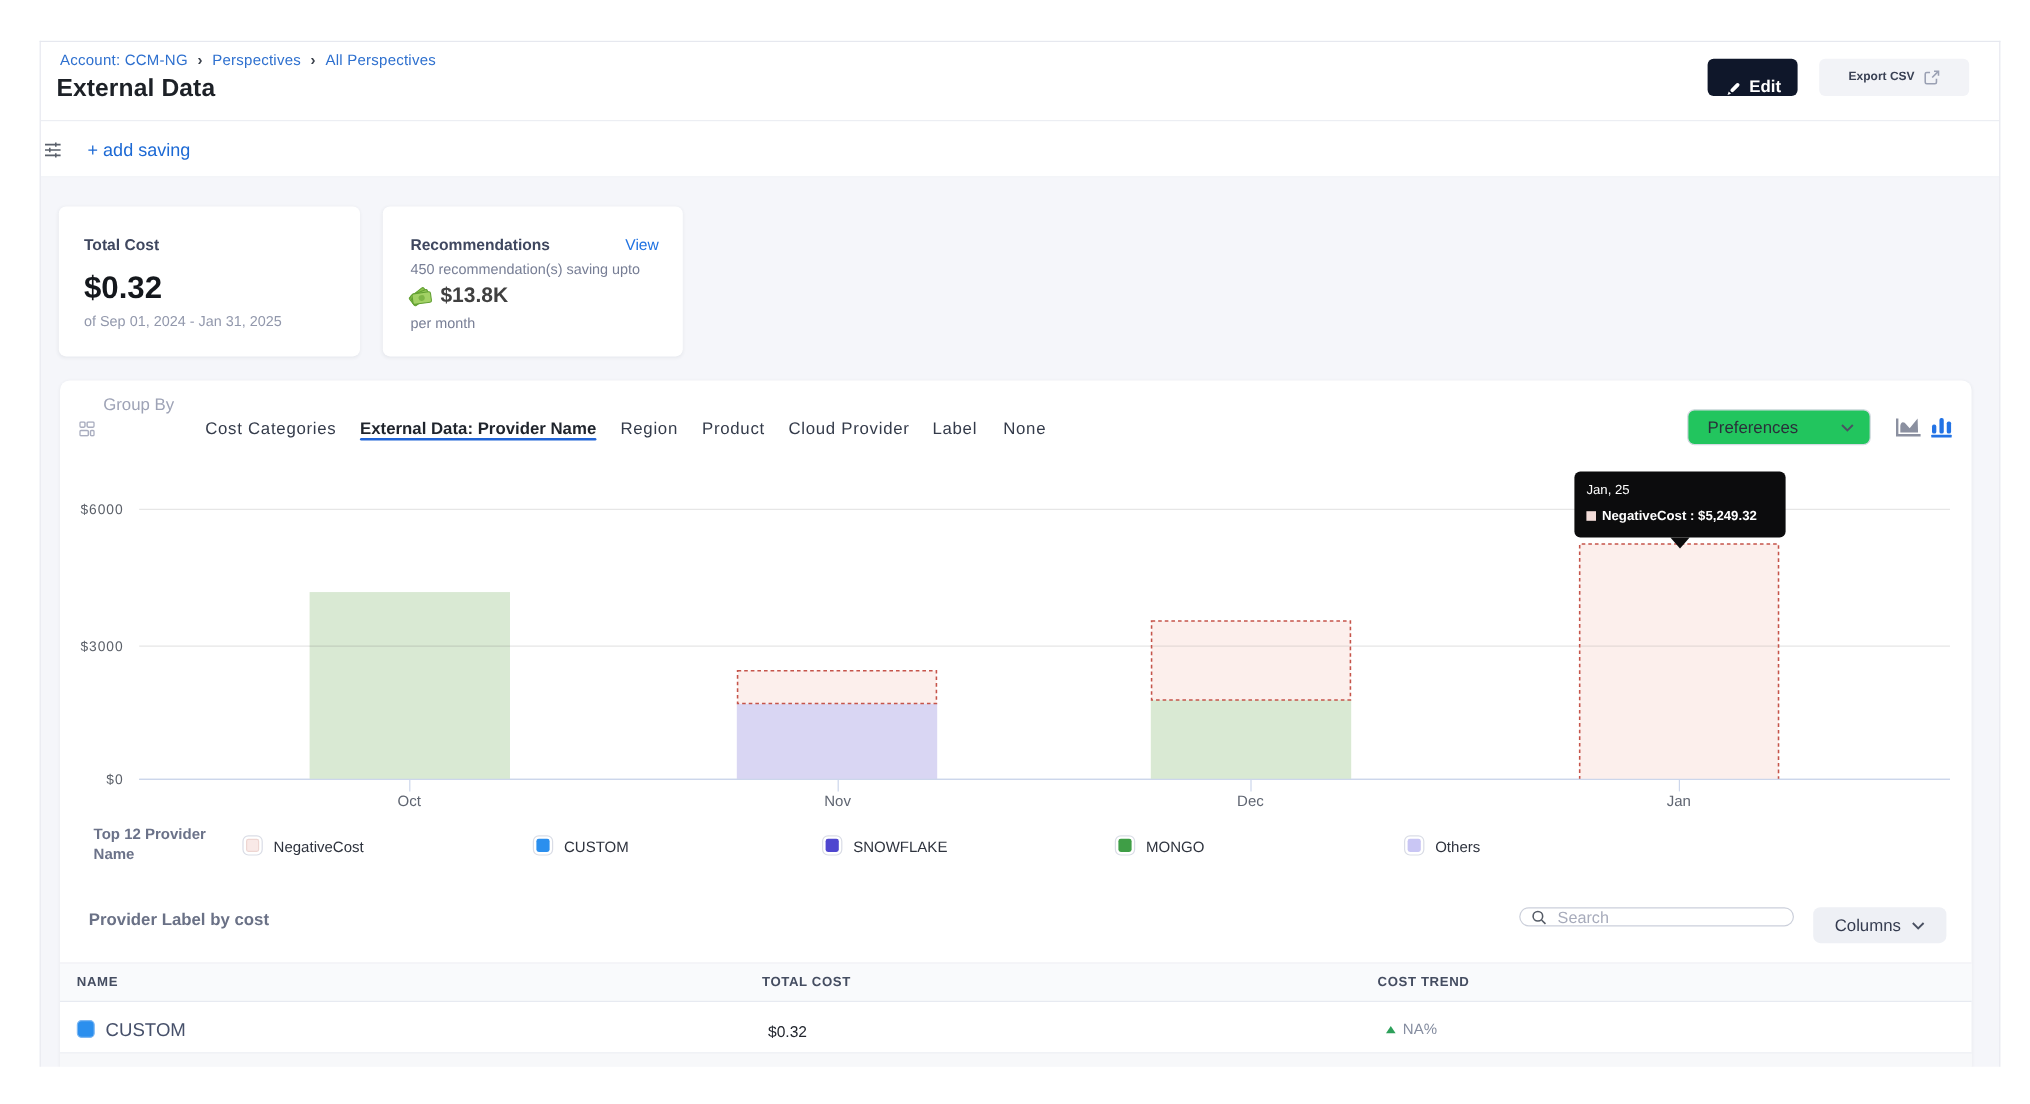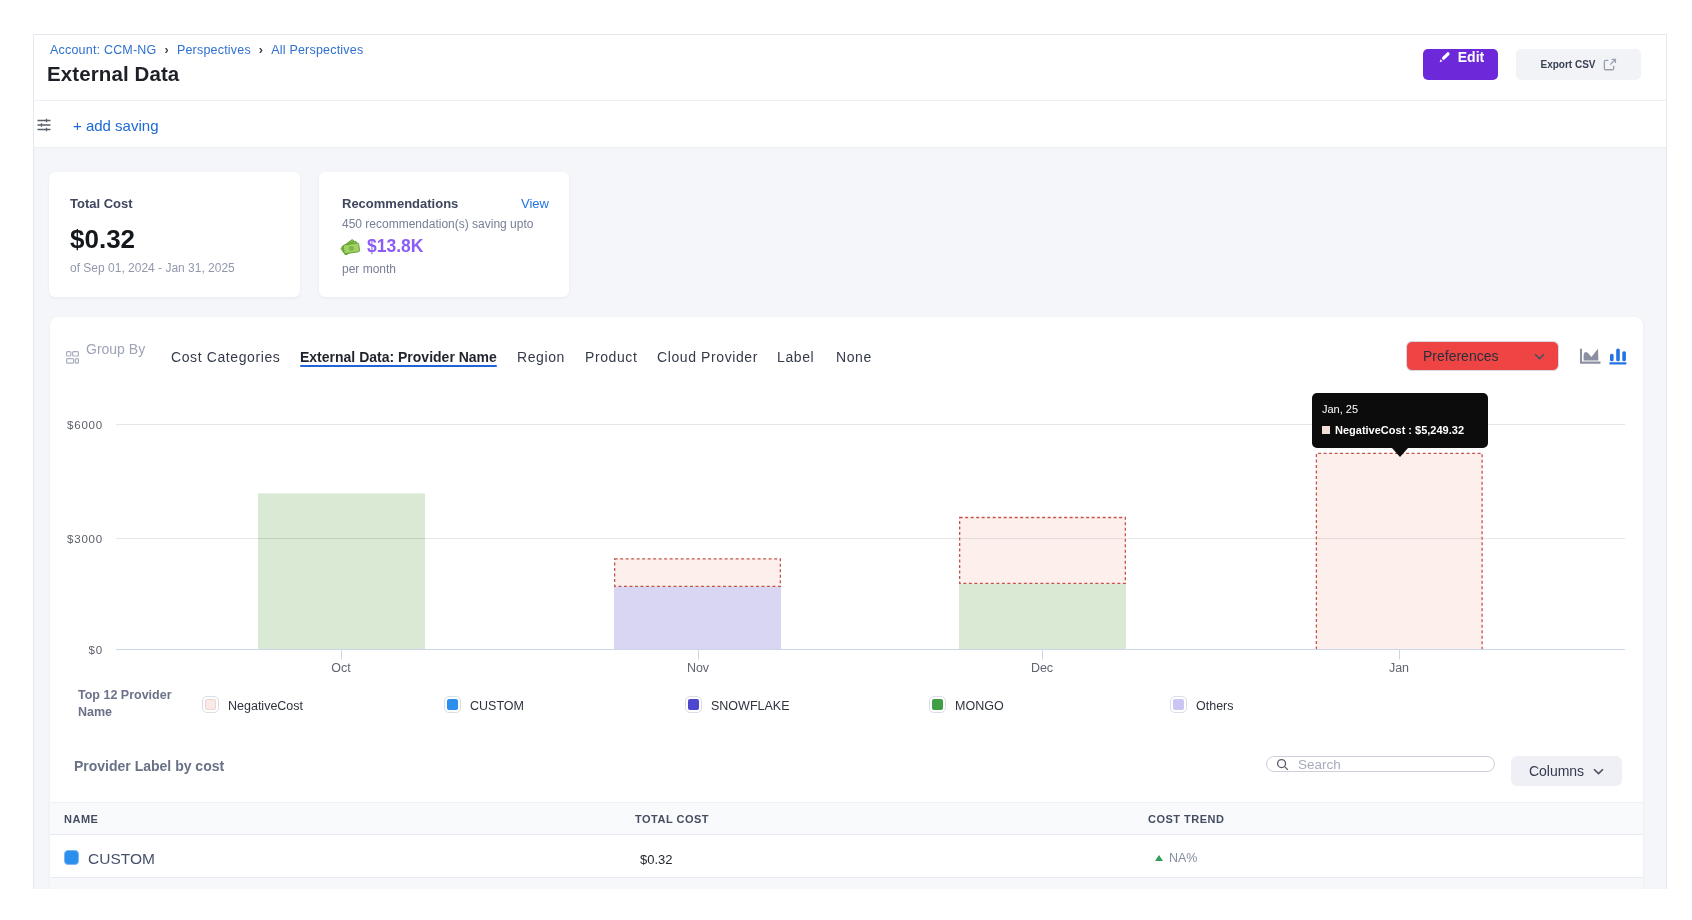--- a/index.html
+++ b/index.html
@@ -10,21 +10,21 @@
   
   .vline-l { left:33px; top:34px; width:1px; height:855px; background:#e6e8ef; }
   .vline-r { left:1666px; top:34px; width:1px; height:855px; background:#e6e8ef; }
   .hline-top { left:33px; top:34px; width:1634px; height:1px; background:#e6e8ef; }
 
   
   .hdr1 { left:34px; top:35px; width:1632px; height:66px; background:#fff; border-bottom:1px solid #eceef3; }
   .crumb { left:50px; top:43px; font-size:12.5px; color:#2e70cf; letter-spacing:0.2px; }
   .crumb .sep { color:#3c424c; font-weight:700; font-size:12.5px; padding:0 8px; }
   .title { left:47px; top:62px; font-size:20.5px; font-weight:700; color:#1d2127; letter-spacing:0.1px; }
-  .btn-edit { left:1423px; top:49px; width:75px; height:31px; background:#6d28d9; border-radius:5px; color:#fff; font-size:14px; font-weight:700; display:flex; align-items:flex-start; justify-content:center; gap:7px; }
+  .btn-edit { left:1423px; top:49px; width:75px; height:31px; background:#0f172a; border-radius:5px; color:#fff; font-size:14px; font-weight:700; display:flex; align-items:flex-end; justify-content:center; gap:7px; }
   .btn-export { left:1516px; top:49px; width:125px; height:31px; background:#f2f3f7; border-radius:5px; color:#3a4154; font-size:10px; font-weight:700; display:flex; align-items:center; justify-content:center; gap:6px; }
 
   
   .hdr2 { left:34px; top:102px; width:1632px; height:46px; background:#fff; border-bottom:1px solid #eceef3; }
   .addfilter { left:73px; top:117px; font-size:15px; font-weight:500; color:#1c69d4; }
   .daterow { left:1409px; top:114px; height:20px; display:flex; color:#2a6cd0; font-size:15px; font-weight:600;margin-top:44px; }
   .caret { display:inline-block; width:0; height:0; border-left:4.5px solid transparent; border-right:4.5px solid transparent; border-top:5.5px solid #2a6cd0; }
 
   
   .body { left:34px; top:148px; width:1632px; height:741px; background:#f5f6fa; }
@@ -32,25 +32,25 @@
   .card { position:absolute; background:#fff; border-radius:6px; box-shadow:0 1px 3px rgba(40,50,70,0.07); }
   .card1 { left:49px; top:172px; width:251px; height:125px; }
   .card2 { left:319px; top:172px; width:250px; height:125px; }
   .c-label { font-size:13px; font-weight:700; color:#3f475f; }
   .c-big { font-size:26px; font-weight:700; color:#14171c; }
   .c-sub { font-size:12px; color:#9298ac; }
 
   .panel { left:50px; top:317px; width:1593px; height:572px; background:#fff; border-radius:8px 8px 0 0; box-shadow:0 1px 3px rgba(40,50,70,0.07); }
 
   
-  .gb-label { left:86px; top:341px; font-size:14px; font-weight:500; color:#9ea3b6; }
+  .gb-label { left:86px; top:329px; font-size:14px; font-weight:500; color:#9ea3b6; }
   .tab { position:absolute; top:349px; font-size:14px; font-weight:500; color:#343b4a; letter-spacing:0.6px; }
   .tab-active { font-weight:700; color:#1f242c; letter-spacing:0px; }
   .tab-underline { left:300px; top:364.5px; width:197px; height:2.5px; background:#2064d6; border-radius:1px; }
-  .prefs { left:1406px; top:341px; width:153px; height:30px; background:#ef4444; border:1px solid #d7dae3; border-radius:6px; display:flex; align-items:center; justify-content:space-between; padding:0 13px 0 16px; font-size:14px; color:#2a2f3a; }
+  .prefs { left:1406px; top:341px; width:153px; height:30px; background:#22c55e; border:1px solid #d7dae3; border-radius:6px; display:flex; align-items:center; justify-content:space-between; padding:0 13px 0 16px; font-size:14px; color:#2a2f3a; }
 
   
   .tooltip { left:1312px; top:393px; width:176px; height:55px; background:#0c0c0d; border-radius:5px; color:#fff; padding:10px 16px 0 10px; }
   .tooltip .l1 { font-size:11px; }
   .tooltip .l2 { font-size:11px; font-weight:600; margin-top:9px; display:flex; align-items:center; gap:5px; white-space:nowrap; }
   .tooltip .sq { width:8px; height:8px; background:#f3ddd9; display:inline-block; }
   .tt-arrow { left:1392px; top:448px; width:0; height:0; border-left:8px solid transparent; border-right:8px solid transparent; border-top:9px solid #0c0c0d; }
 
   
   .leg-title { left:78px; top:687px; font-size:12.5px; font-weight:700; color:#6b7289; line-height:17px; }
@@ -130,21 +130,21 @@
           <rect x="1.5" y="9" width="15" height="8.6" rx="1.4" fill="#8bc34a" stroke="#63a033" stroke-width="0.9"></rect>
         </g>
       <g transform="rotate(-22 10 13)">
           <rect x="2.5" y="9.5" width="15" height="8.6" rx="1.4" fill="#97ca59" stroke="#63a033" stroke-width="0.9"></rect>
         </g>
       <g transform="rotate(-8 11 13)">
           <rect x="3.5" y="10" width="15.5" height="8.8" rx="1.4" fill="#a2d165" stroke="#63a033" stroke-width="0.9"></rect>
           <ellipse cx="11.2" cy="14.4" rx="2.6" ry="2.4" fill="#7db546"></ellipse>
         </g>
     </svg>
-    <div style="position:absolute;left:48px;top:64px;font-size:17.5px;font-weight:700;color:#8b5cf6">$13.8K</div>
+    <div style="position:absolute;left:48px;top:64px;font-size:17.5px;font-weight:700;color:#404040">$13.8K</div>
     <div style="position:absolute;left:23px;top:90px;font-size:12px;color:#777e95">per month</div>
   </div>
 
   <div class="abs panel"></div>
 
   <svg class="abs" style="left:66px;top:351px" width="13" height="13" viewBox="0 0 13 13" fill="none" stroke="#a9adbf" stroke-width="1.2">
     <rect x="0.6" y="0.6" width="4.2" height="4.4" rx="0.9"></rect>
     <rect x="6.6" y="0.6" width="5.8" height="4.4" rx="0.9"></rect>
     <rect x="0.6" y="7.7" width="7" height="4.4" rx="0.9"></rect>
     <rect x="9.4" y="7.7" width="3" height="4.4" rx="0.9"></rect>

